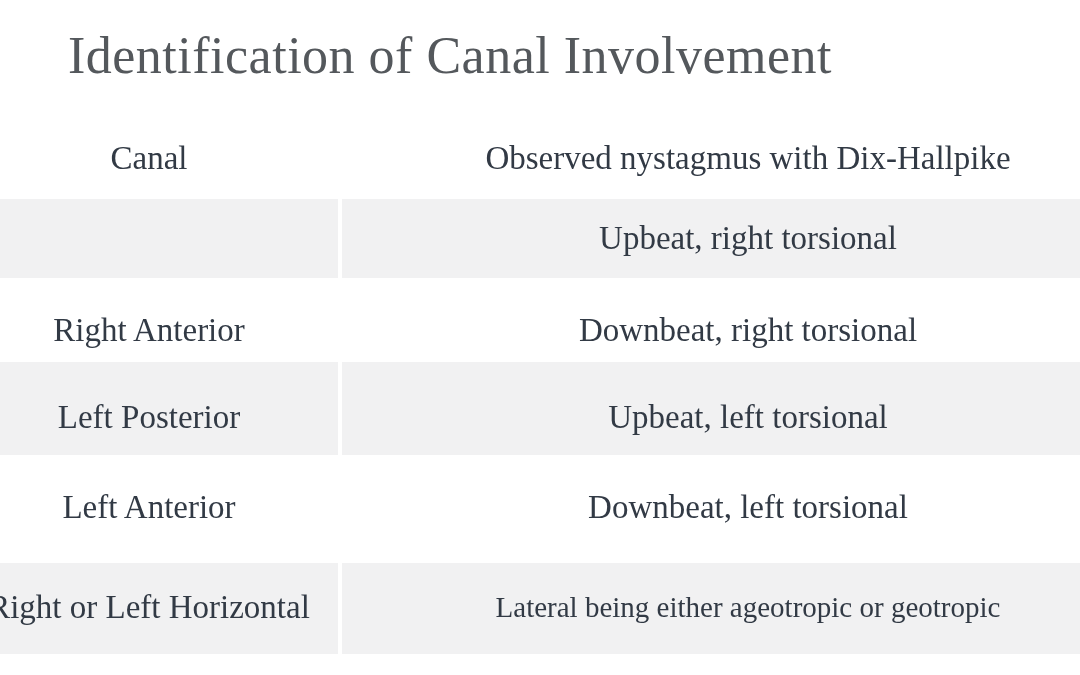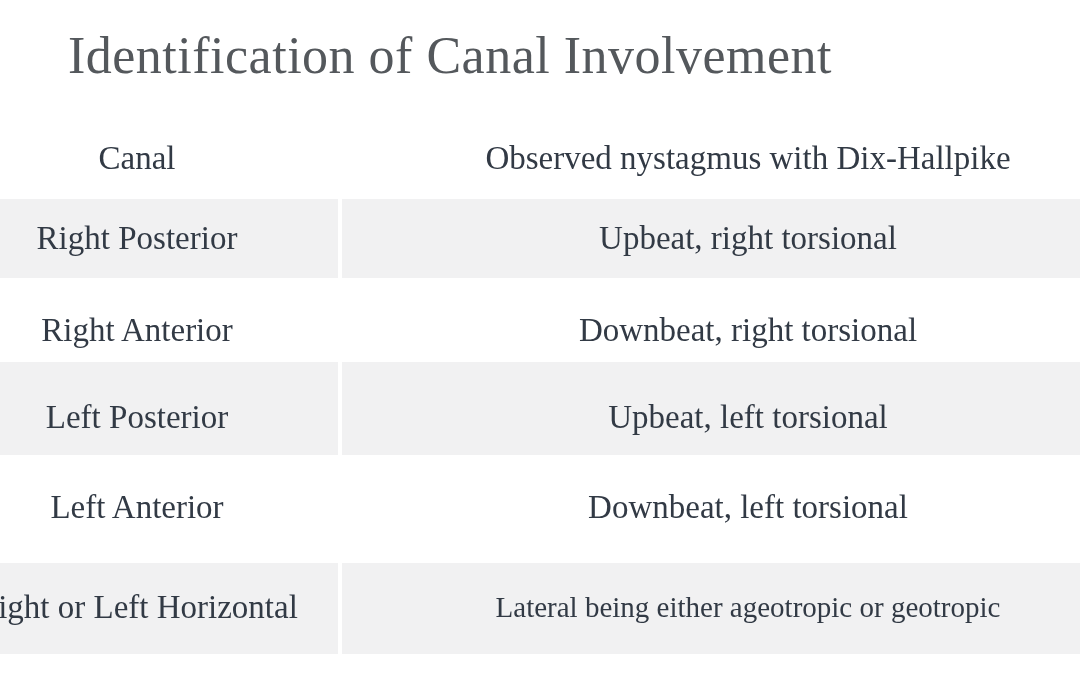--- a/index.html
+++ b/index.html
@@ -13,21 +13,21 @@
     text-align:center;font-size:52px;font-weight:400;margin:0;
     letter-spacing:0.5px;
   }
   .band-cell{position:absolute;}
   .trow{position:absolute;left:0;width:1080px;}
   .cell{
     position:absolute;top:0;height:100%;
     display:flex;align-items:center;justify-content:center;
     white-space:nowrap;font-size:33px;line-height:1;
   }
-  .cell.left{left:0;width:274px;}
+  .cell.left{left:12px;width:274px;}
   .cell.right{left:342px;width:812px;}
   .trow.last .cell.right{font-size:29px;}
 </style>
 </head>
 <body>
 
 <div class="stage">
   <h1 class="title" style="color: rgb(84, 88, 92);">Identification of Canal Involvement</h1>
   <div id="shading">
       <div class="band-cell" style="top: 199px; height: 79px; left: -74px; width: 412px; background: rgb(241, 241, 242);"></div>
@@ -36,21 +36,20 @@
       <div class="band-cell" style="top: 362px; height: 93px; left: 342px; width: 812px; background: rgb(241, 241, 242);"></div>
       <div class="band-cell" style="top: 563px; height: 91px; left: -74px; width: 412px; background: rgb(241, 241, 242);"></div>
       <div class="band-cell" style="top: 563px; height: 91px; left: 342px; width: 812px; background: rgb(241, 241, 242);"></div>
     </div>
   <div id="table">
       <div class="trow header" style="top: 120px; height: 76px;">
         <div class="cell left" style="color: rgb(50, 58, 69);">Canal</div>
         <div class="cell right" style="color: rgb(50, 58, 69);">Observed nystagmus with Dix-Hallpike</div>
       </div>
       <div class="trow" style="top: 196px; height: 85px;">
-        <div class="cell left" style="color: rgb(50, 58, 69);">Right Posterior</div>
         <div class="cell right" style="color: rgb(50, 58, 69);">Upbeat, right torsional</div>
       </div>
       <div class="trow" style="top: 288px; height: 84px; padding-left: 43px;">
         <div class="cell left" style="color: rgb(50, 58, 69);">Right Anterior</div>
         <div class="cell right" style="color: rgb(50, 58, 69);">Downbeat, right torsional</div>
       </div>
       <div class="trow" style="top: 375px; height: 84px;">
         <div class="cell left" style="color: rgb(50, 58, 69); text-align: right;">Left Posterior</div>
         <div class="cell right" style="color: rgb(50, 58, 69);">Upbeat, left torsional</div>
       </div>

